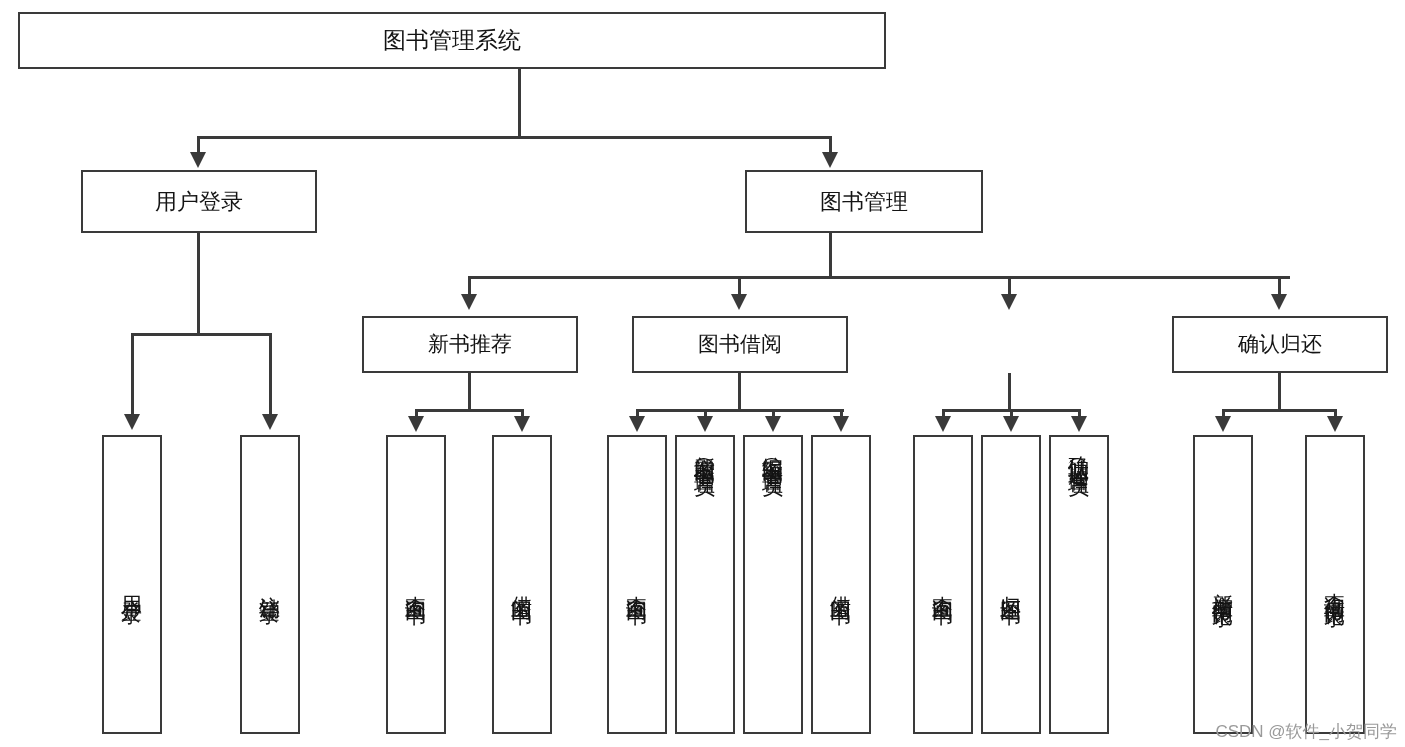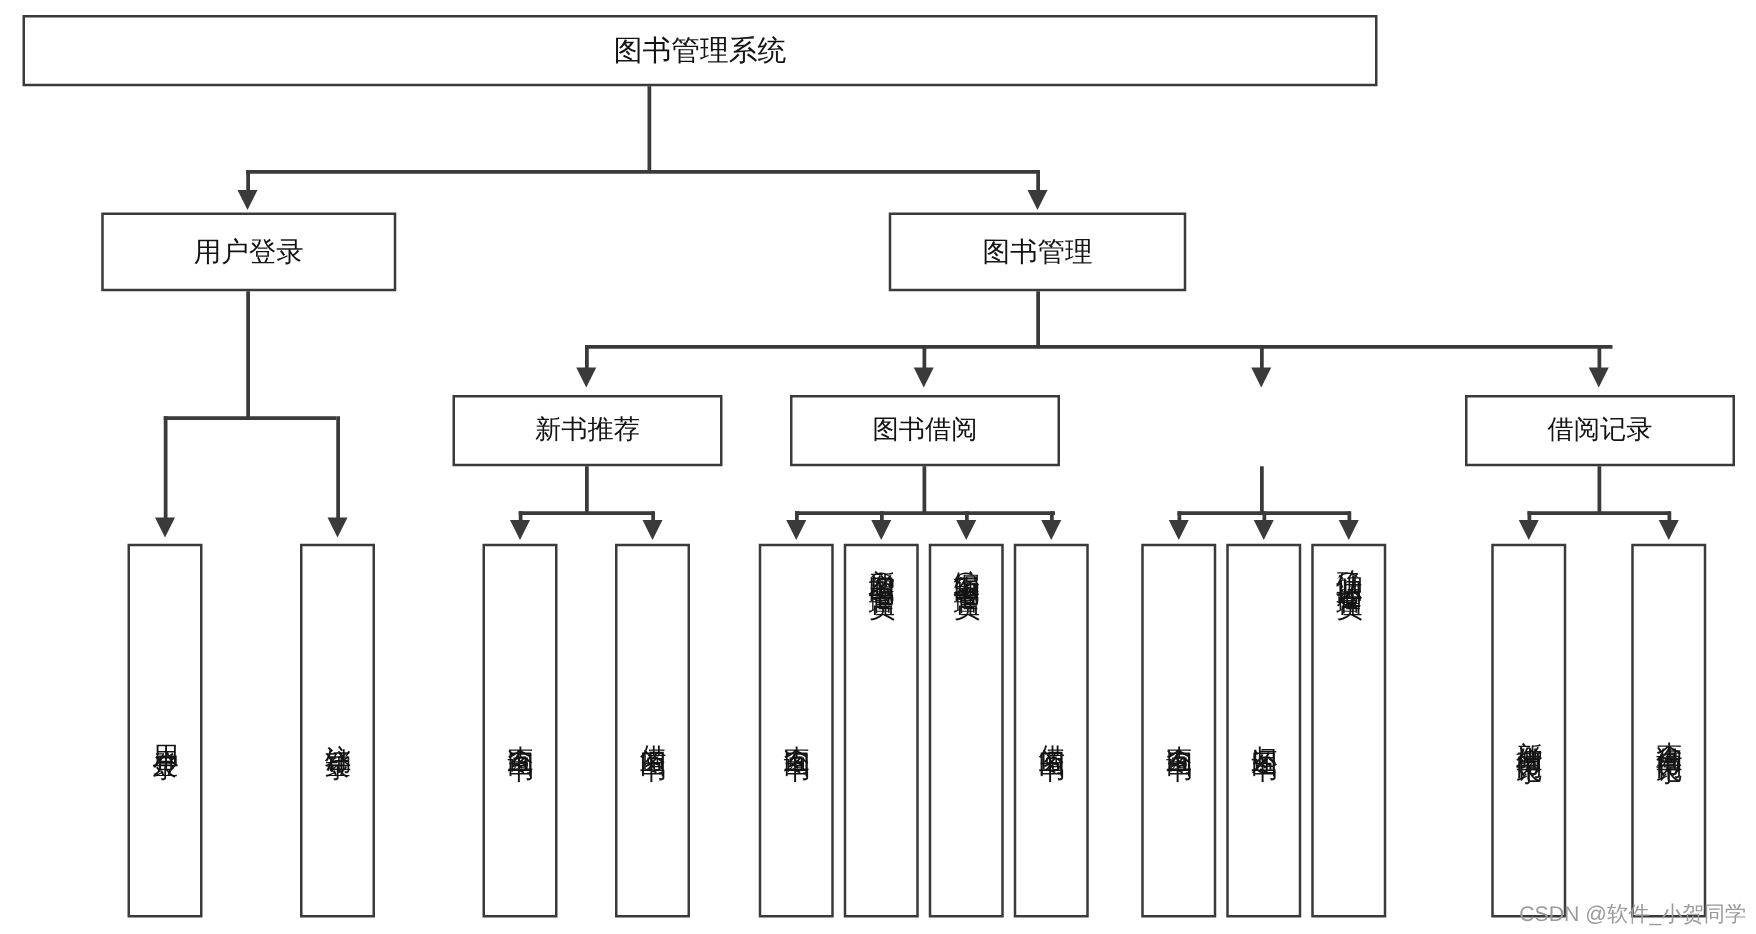--- a/index.html
+++ b/index.html
@@ -71,35 +71,35 @@
     color:#9a9a9a;
     white-space:nowrap;
     user-select:none;
   }
 </style>
 </head>
 <body>
 
 <div id="canvas">
 
-  <div class="node root" style="left:18px;top:12px;width:1084px;height:57px;">
+  <div class="node root" style="left:18px;top:12px;width:868px;height:57px;">
     <span>图书管理系统</span>
   </div>
 
   <div class="vline" style="left:518px;top:69px;height:68px;"></div>
   <div class="hline" style="left:197px;top:136px;width:634px;"></div>
   <div class="vline" style="left:197px;top:136px;height:22px;"></div>
   <div class="arrow" style="left:190px;top:152px;"></div>
   <div class="vline" style="left:829px;top:136px;height:22px;"></div>
   <div class="arrow" style="left:822px;top:152px;"></div>
 
   <div class="node lvl2" style="left:81px;top:170px;width:236px;height:63px;">
     <span>用户登录</span>
   </div>
-  <div class="node lvl2" style="left:711px;top:170px;width:238px;height:63px;">
+  <div class="node lvl2" style="left:745px;top:170px;width:238px;height:63px;">
     <span>图书管理</span>
   </div>
 
   <div class="vline" style="left:197px;top:233px;height:102px;"></div>
   <div class="hline" style="left:131px;top:333px;width:138px;"></div>
   <div class="vline" style="left:131px;top:333px;height:84px;"></div>
   <div class="arrow" style="left:124px;top:414px;"></div>
   <div class="vline" style="left:269px;top:333px;height:84px;"></div>
   <div class="arrow" style="left:262px;top:414px;"></div>
 
@@ -114,21 +114,21 @@
   <div class="vline" style="left:1278px;top:276px;height:24px;"></div>
   <div class="arrow" style="left:1271px;top:294px;"></div>
 
   <div class="node lvl3" style="left:632px;top:316px;width:216px;height:57px;">
     <span>图书借阅</span>
   </div>
   <div class="node lvl3" style="left:362px;top:316px;width:216px;height:57px;">
     <span>新书推荐</span>
   </div>
   <div class="node lvl3" style="left:1172px;top:316px;width:216px;height:57px;">
-    <span>借阅记录</span>
+    <span>确认归还</span>
   </div>
 
   <div class="vline" style="left:468px;top:373px;height:38px;"></div>
   <div class="hline" style="left:415px;top:409px;width:108px;"></div>
   <div class="vline" style="left:415px;top:409px;height:10px;"></div>
   <div class="arrow" style="left:408px;top:416px;"></div>
   <div class="vline" style="left:521px;top:409px;height:10px;"></div>
   <div class="arrow" style="left:514px;top:416px;"></div>
 
   <div class="vline" style="left:738px;top:373px;height:38px;"></div>

